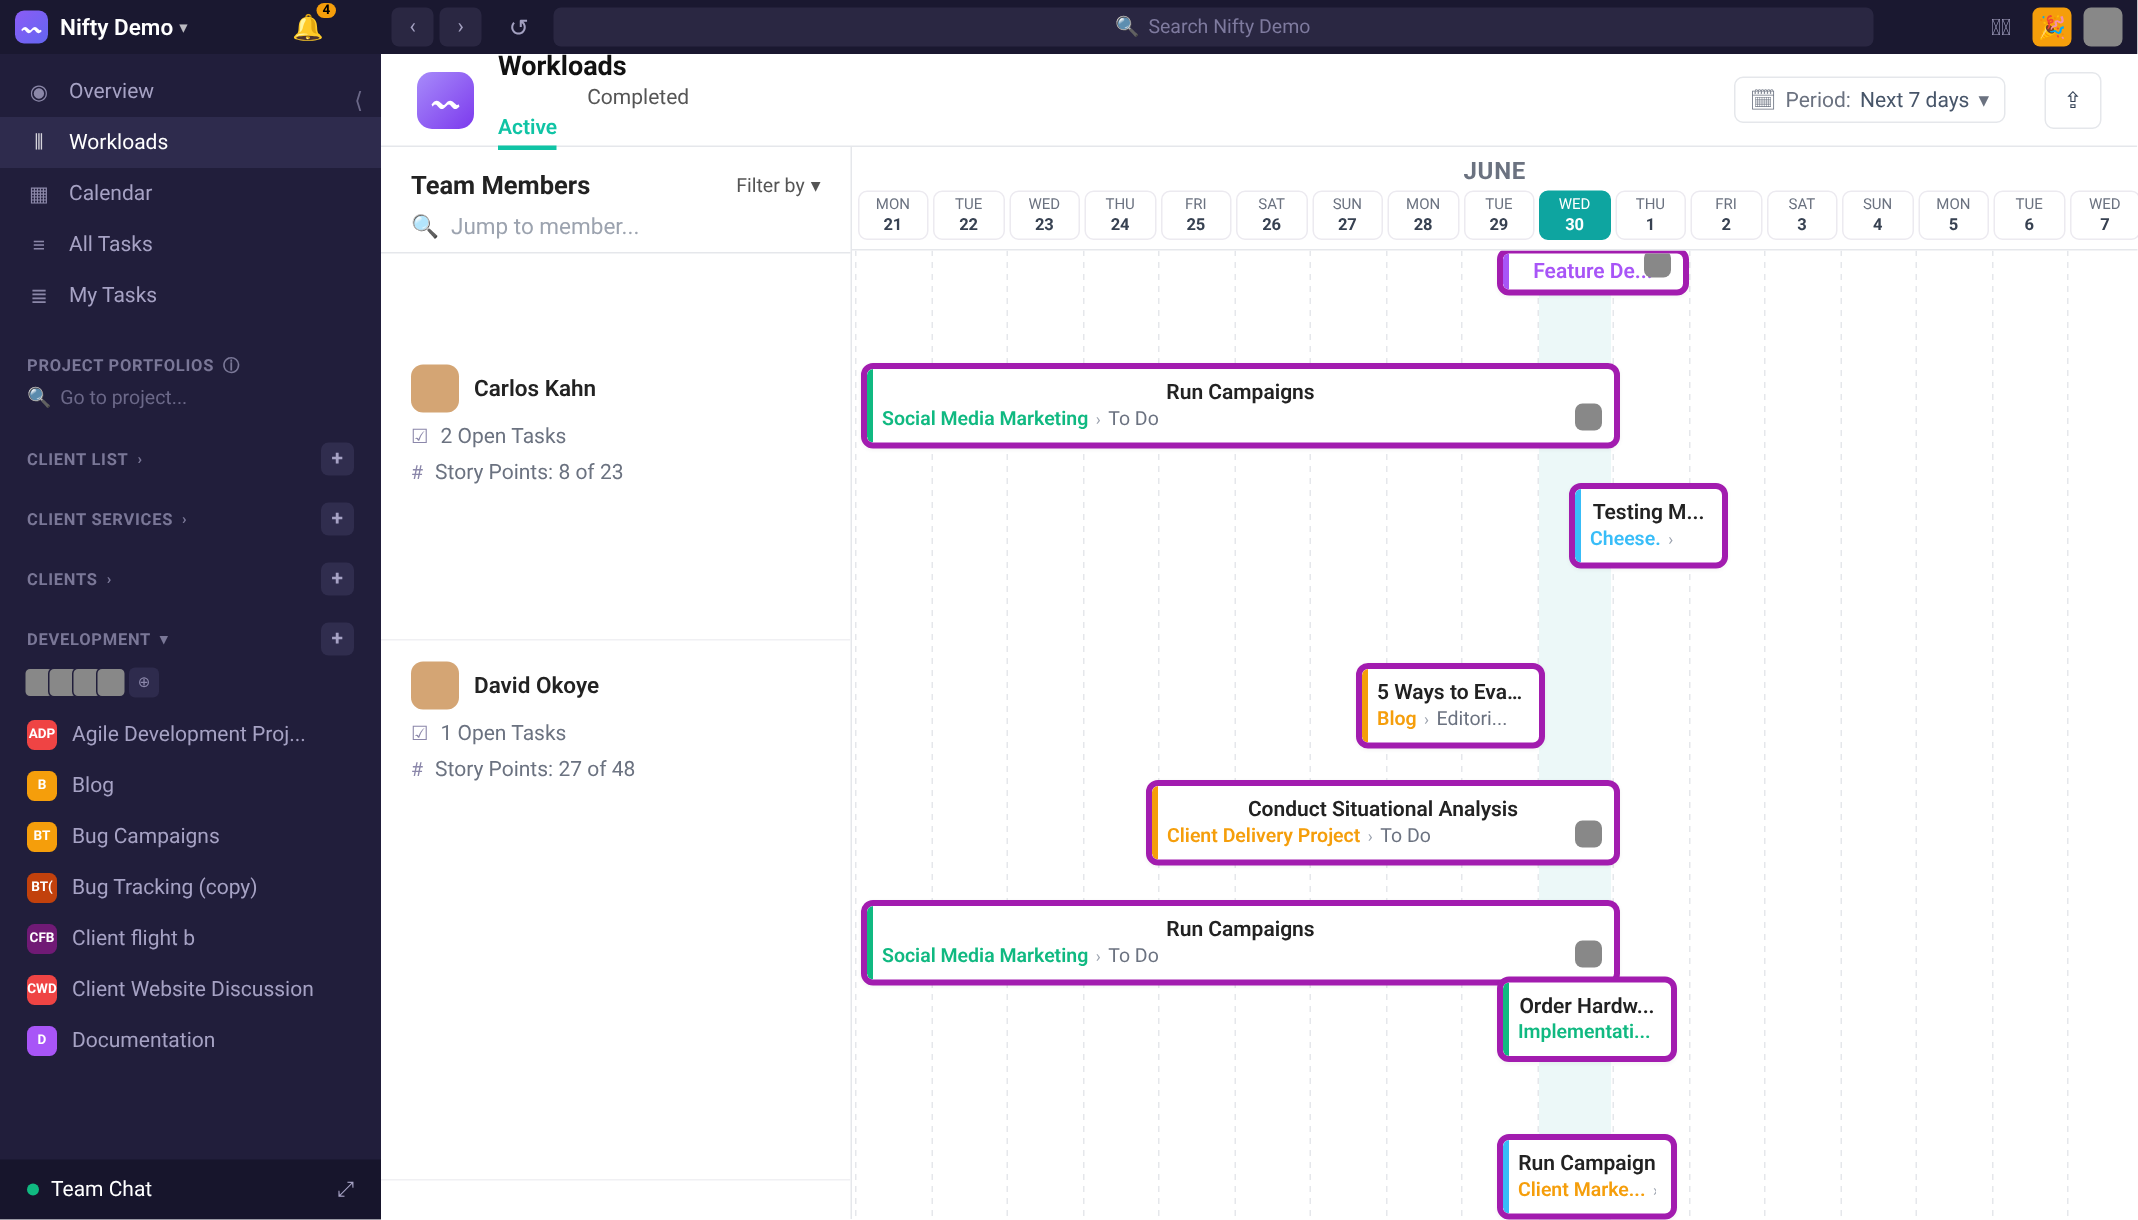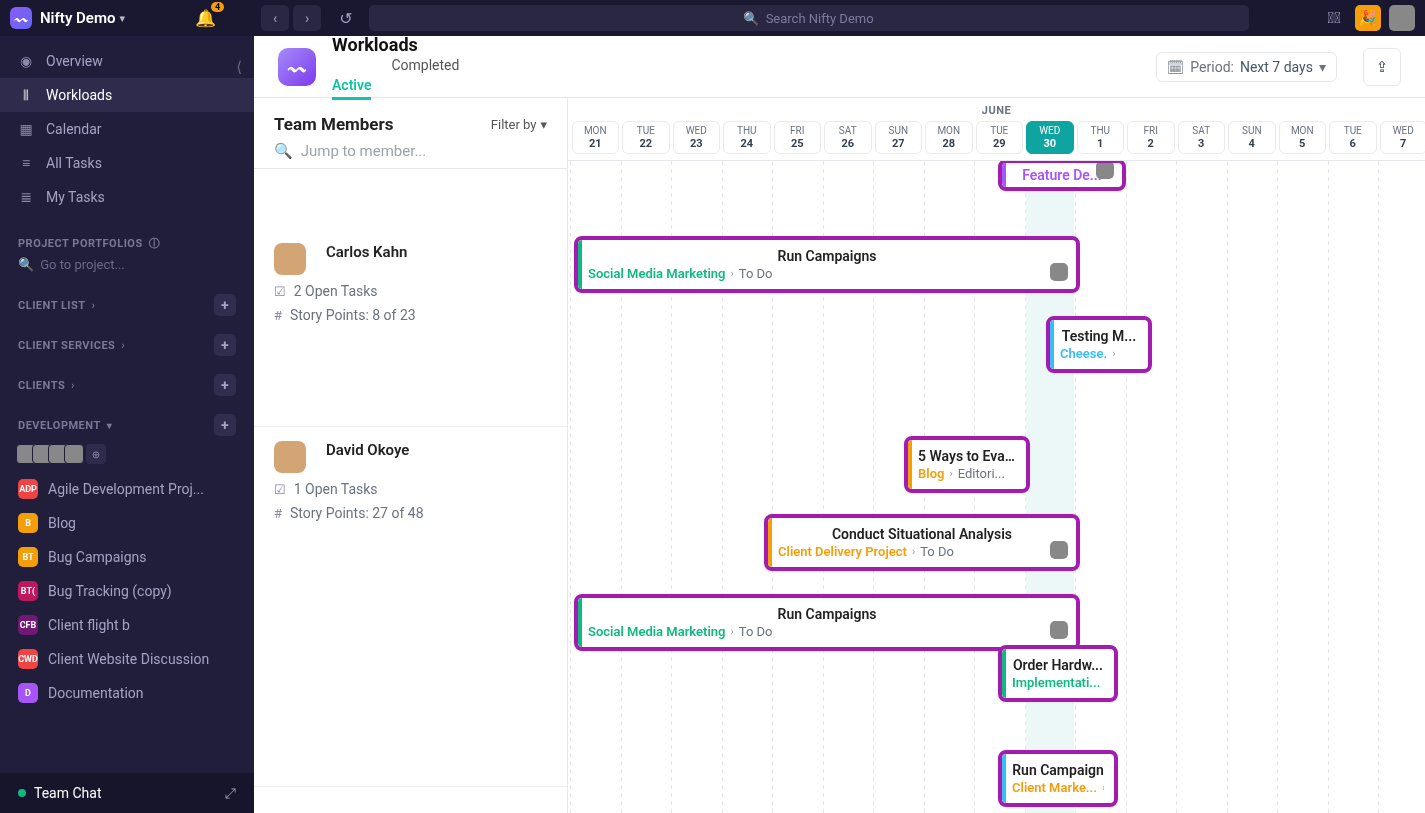--- a/index.html
+++ b/index.html
@@ -50,28 +50,28 @@
 .share-btn { width:38px; height:38px; border:1px solid #e5e7eb; border-radius:6px; display:flex; align-items:center; justify-content:center; margin-left:10px; font-size:15px; color:#334155;}
 .content { flex:1; display:flex; overflow:hidden; }
 .left-pane { width:314px; border-right:1px solid #e5e7eb; display:flex; flex-direction:column; flex-shrink:0;}
 .lp-header { padding:16px 20px 8px; border-bottom:1px solid #e5e7eb; }
 .lp-top { display:flex; align-items:center; }
 .lp-title { font-size:17px; font-weight:700; color:#222; }
 .filter { margin-left:auto; color:#555; font-size:13px; display:flex; align-items:center; gap:4px;}
 .jump { display:flex; align-items:center; gap:8px; color:#9ca3af; margin-top:8px; font-size:15px;}
 .members { flex:1; overflow:auto; }
 .member { padding:14px 20px 16px; border-bottom:1px solid #f0f0f3; }
-.member .row1 { display:flex; align-items:flex-start; gap:20px; }
+.member .row1 { display:flex; align-items:center; gap:10px; }
 .member .mav { width:32px; height:32px; border-radius:8px; background:#d4a574; }
 .member .name { font-size:15px; font-weight:600; color:#222; }
 .member .meta { display:flex; align-items:center; gap:8px; color:#6b7280; font-size:14px; margin-top:8px; }
 .member .meta .mi { color:#8b87aa; font-size:13px; }
 .right-pane { flex:1; overflow:auto; position:relative; }
 .timeline-head { position:sticky; top:0; background:#fff; z-index:5; border-bottom:1px solid #e5e7eb;}
-.month-label { text-align:center; font-size:11px; color:#6b7280; font-weight:700; padding-top:6px; letter-spacing:.5px;}
+.month-label { text-align:center; font-size:16px; color:#6b7280; font-weight:700; padding-top:6px; letter-spacing:.5px;}
 .days { display:flex; padding:4px 2px 6px; }
 .day { width:47.5px; margin:0 1.5px; text-align:center; font-size:10px; color:#6b7280; border:1px solid #eceaf0; border-radius:6px; padding:3px 0; flex-shrink:0;}
 .day .dn { font-weight:700; font-size:11px; margin-top:1px; color:#374151;}
 .day.today { background:#0ea5a0; border-color:#0ea5a0; color:#fff; }
 .day.today .dn { color:#fff; }
 .timeline-body { position:relative; min-height:800px; }
 .grid-lines { position:absolute; inset:0; pointer-events:none; }
 .vline { position:absolute; top:0; bottom:0; width:1px; background:repeating-linear-gradient(#e5e7eb 0, #e5e7eb 4px, transparent 4px, transparent 8px); }
 .today-col { position:absolute; top:0; bottom:0; width:47.5px; background:rgba(14,165,160,.08);}
 .task-card { position:absolute; background:#fff; border:4px solid #a21caf; border-radius:8px; padding:8px 10px; box-shadow:0 1px 3px rgba(0,0,0,.05); display:flex; flex-direction:column; gap:2px; overflow:hidden;text-align:center;}
@@ -177,21 +177,21 @@
         </div>
         <div class="proj-item">
           <span class="proj-badge" style="background:#f59e0b">B</span>
           <span>Blog</span>
         </div>
         <div class="proj-item">
           <span class="proj-badge" style="background:#f59e0b">BT</span>
           <span>Bug Campaigns</span>
         </div>
         <div class="proj-item">
-          <span class="proj-badge" style="background:#be185d">BT(</span>
+          <span class="proj-badge" style="background:#c2410c">BT(</span>
           <span>Bug Tracking (copy)</span>
         </div>
         <div class="proj-item">
           <span class="proj-badge" style="background:#701a75">CFB</span>
           <span>Client flight b</span>
         </div>
         <div class="proj-item">
           <span class="proj-badge" style="background:#ef4444">CWD</span>
           <span>Client Website Discussion</span>
         </div>

